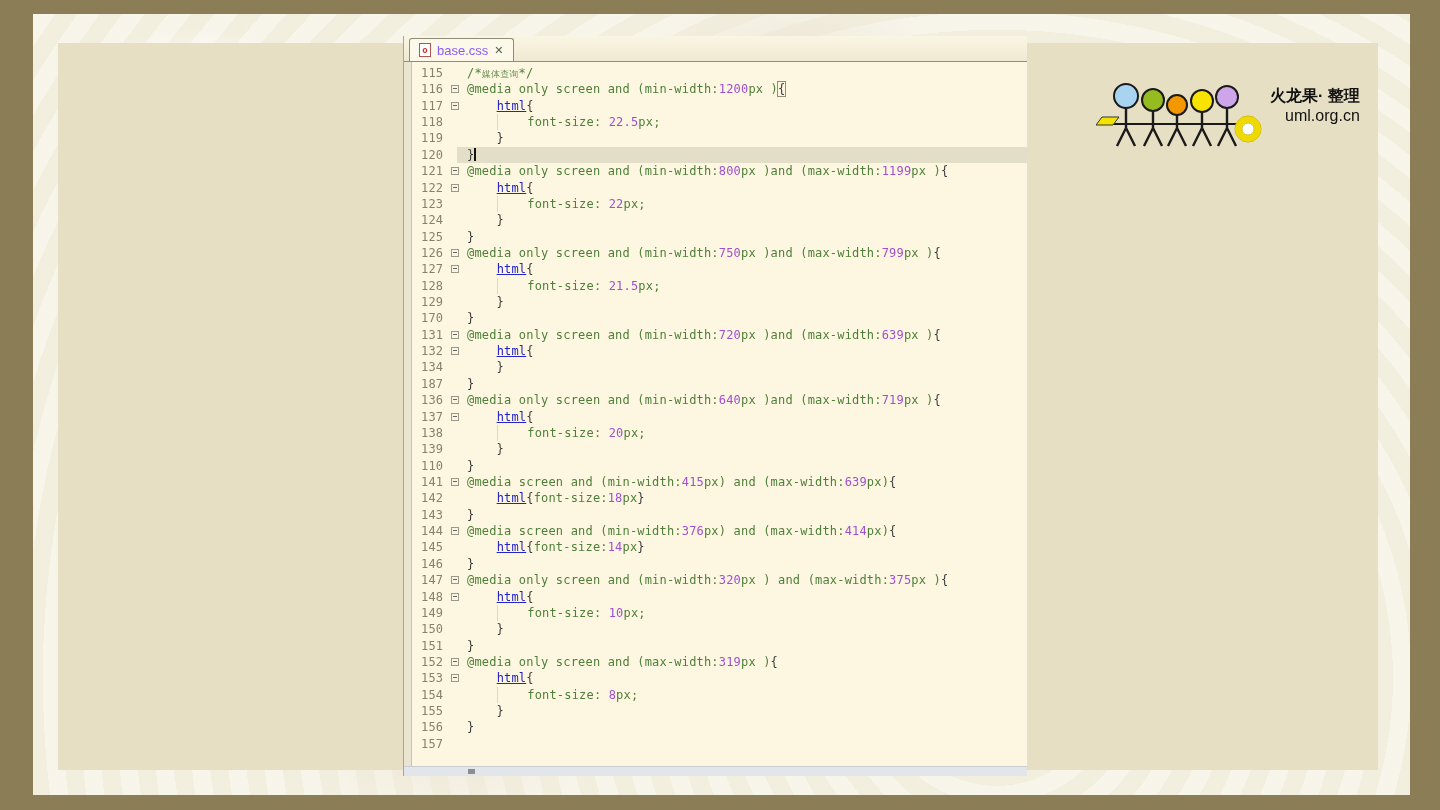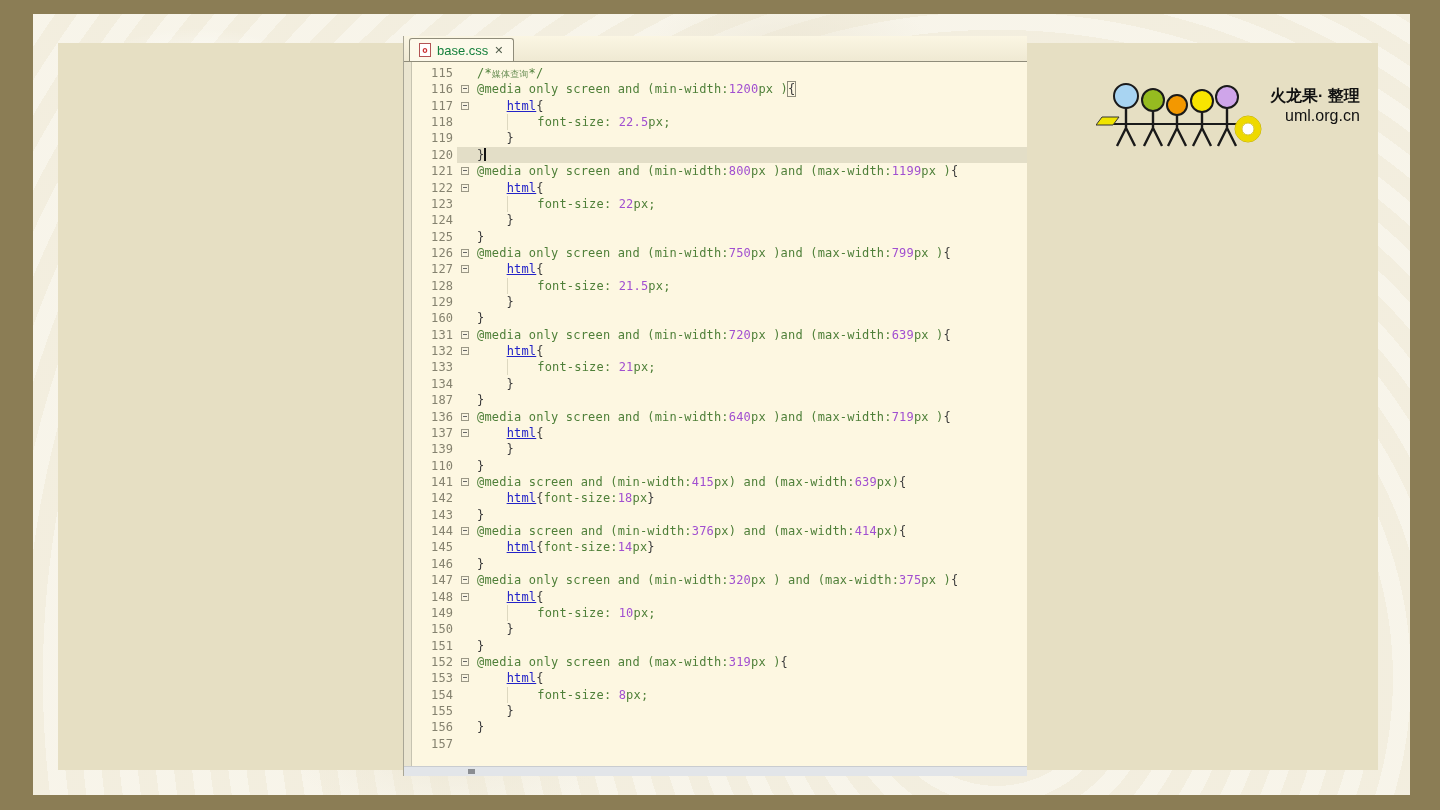--- a/index.html
+++ b/index.html
@@ -36,33 +36,33 @@
   .tab{
     position:absolute;left:5px;top:2px;height:23px;box-sizing:border-box;
     background:#fdf9ea;border:1px solid #8f8c7a;border-bottom:none;
     border-radius:3px 3px 0 0;display:flex;align-items:center;gap:6px;padding:0 9px;
   }
   .file-icon{
     display:inline-block;width:12px;height:14px;box-sizing:border-box;
     border:1px solid #b25454;background:#fff;color:#c33;
     font:bold 9px/12px "DejaVu Sans Mono",monospace;text-align:center;
   }
-  .tab-label{font:13px "Liberation Sans",sans-serif;color:#15803d;}
+  .tab-label{font:13px "Liberation Sans",sans-serif;color:#8b5cf6;}
   .tab-close{font:11px "DejaVu Sans",sans-serif;color:#55604f;cursor:pointer;}
   
   .codearea{
     position:absolute;left:0;top:26px;right:0;bottom:9px;overflow:hidden;
     font-family:"DejaVu Sans Mono",monospace;
   }
   .annruler{
     position:absolute;left:0;top:0;bottom:0;width:7px;
     background:#eae5d0;border-right:1px solid #c6c3b1;
   }
   .lines{position:absolute;left:8px;top:3px;right:0;}
-  .cl{display:flex;height:16.37px;line-height:16.37px;font-size:12px;letter-spacing:.18px;padding-left:10px;}
+  .cl{display:flex;height:16.37px;line-height:16.37px;font-size:12px;letter-spacing:.18px;}
   .cl.current{background:linear-gradient(to right, rgba(0,0,0,0) 45px, #e3dec7 45px);}
   .ln{flex:0 0 28px;padding-left:9px;color:#85826f;}
   .fold{flex:0 0 18px;position:relative;}
   .fbox{position:absolute;left:2px;top:4px;width:8px;height:8px;box-sizing:border-box;
     border:1px solid #9b9886;background:#faf5e2;}
   .fbox::before{content:"";position:absolute;left:1px;right:1px;top:2px;height:1px;background:#666;}
   .code{white-space:pre;}
   .tk-g{color:#4e7f38;}
   .tk-p{color:#a14fd0;}
   .tk-b{color:#2323c8;text-decoration:underline;}
@@ -182,44 +182,39 @@
           <span class="ln">128</span>
           <span class="fold"></span>
           <span class="code"><span class="tk-k">    </span><span class="tk-gl"></span><span class="tk-k">    </span><span class="tk-g">font-size: </span><span class="tk-p">21.5</span><span class="tk-g">px;</span></span>
         </div>
         <div class="cl">
           <span class="ln">129</span>
           <span class="fold"></span>
           <span class="code"><span class="tk-k">    }</span></span>
         </div>
         <div class="cl">
-          <span class="ln">160</span>
+          <span class="ln">170</span>
           <span class="fold"></span>
           <span class="code"><span class="tk-k">}</span></span>
         </div>
         <div class="cl">
           <span class="ln">131</span>
           <span class="fold">
             <span class="fbox"></span>
           </span>
           <span class="code"><span class="tk-g">@media only screen and (min-width:</span><span class="tk-p">720</span><span class="tk-g">px )and (max-width:</span><span class="tk-p">639</span><span class="tk-g">px )</span><span class="tk-k">{</span></span>
         </div>
         <div class="cl">
           <span class="ln">132</span>
           <span class="fold">
             <span class="fbox"></span>
           </span>
           <span class="code"><span class="tk-k">    </span><span class="tk-b">html</span><span class="tk-k">{</span></span>
         </div>
         <div class="cl">
-          <span class="ln">133</span>
-          <span class="fold"></span>
-          <span class="code"><span class="tk-k">    </span><span class="tk-gl"></span><span class="tk-k">    </span><span class="tk-g">font-size: </span><span class="tk-p">21</span><span class="tk-g">px;</span></span>
-        </div>
-        <div class="cl">
           <span class="ln">134</span>
           <span class="fold"></span>
           <span class="code"><span class="tk-k">    }</span></span>
         </div>
         <div class="cl">
           <span class="ln">187</span>
           <span class="fold"></span>
           <span class="code"><span class="tk-k">}</span></span>
         </div>
         <div class="cl">
@@ -228,20 +223,25 @@
             <span class="fbox"></span>
           </span>
           <span class="code"><span class="tk-g">@media only screen and (min-width:</span><span class="tk-p">640</span><span class="tk-g">px )and (max-width:</span><span class="tk-p">719</span><span class="tk-g">px )</span><span class="tk-k">{</span></span>
         </div>
         <div class="cl">
           <span class="ln">137</span>
           <span class="fold">
             <span class="fbox"></span>
           </span>
           <span class="code"><span class="tk-k">    </span><span class="tk-b">html</span><span class="tk-k">{</span></span>
+        </div>
+        <div class="cl">
+          <span class="ln">138</span>
+          <span class="fold"></span>
+          <span class="code"><span class="tk-k">    </span><span class="tk-gl"></span><span class="tk-k">    </span><span class="tk-g">font-size: </span><span class="tk-p">20</span><span class="tk-g">px;</span></span>
         </div>
         <div class="cl">
           <span class="ln">139</span>
           <span class="fold"></span>
           <span class="code"><span class="tk-k">    }</span></span>
         </div>
         <div class="cl">
           <span class="ln">110</span>
           <span class="fold"></span>
           <span class="code"><span class="tk-k">}</span></span>

